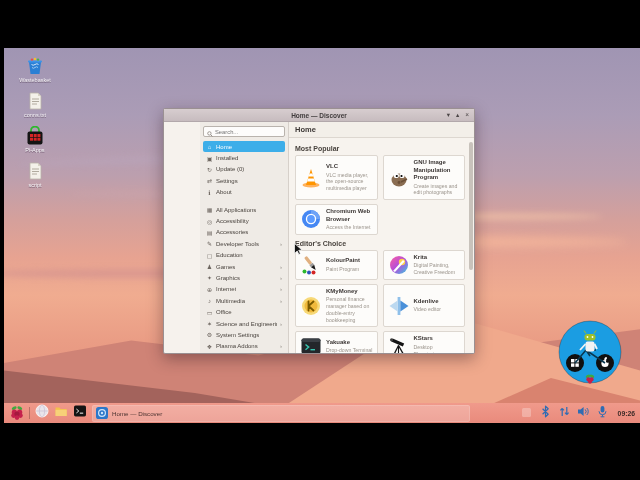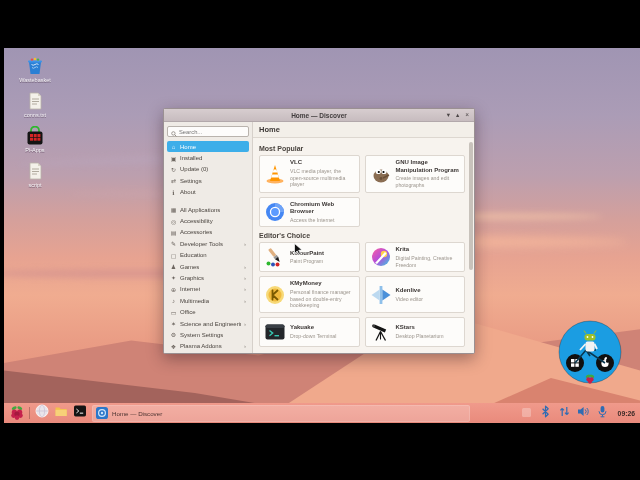--- a/index.html
+++ b/index.html
@@ -30,21 +30,21 @@
   .desk-icon .lbl { font-size:5.5px; color:#fbfafc; text-shadow:0 1px 1px rgba(70,45,70,.7); text-align:center; max-width:46px; overflow:hidden; white-space:nowrap;}
   
   .window { position:absolute; left:159px; top:60px; width:312px; height:246px; z-index:5;
     border:1px solid #9a9092; border-radius:2px; box-shadow:0 5px 16px rgba(40,20,30,.4);
     display:flex; flex-direction:column; overflow:hidden; background:#f6f2ed;}
   .titlebar { height:13px; flex:none; display:flex; align-items:center; justify-content:center; position:relative;
     background:linear-gradient(180deg,#d7cdcf,#c7bcbf); border-bottom:1px solid #b2a8ab;}
   .titlebar .ttl { font-size:6.5px; color:#413c3d; font-weight:700;}
   .winbtns { position:absolute; right:5px; top:0; height:100%; display:flex; align-items:center; gap:6px;}
   .winbtns span { font-size:6.5px; color:#4c4647; line-height:1; cursor:default;}
-  .winbody { flex:1; display:flex; min-height:0;}
+  .winbody { flex:1; display:flex; min-height:0;padding-left:36px;}
   .sidebar { width:89px; flex:none; background:#efebe6; border-right:1px solid #d6d0ca; padding:4px 3px; display:flex; flex-direction:column; overflow:hidden;}
   .searchbox { height:11px; background:#fdfcfb; border:1px solid #b9b3ad; border-radius:2px; display:flex; align-items:center; gap:2px; padding:0 3px; margin-bottom:4px;}
   .searchbox input { border:none; outline:none; background:transparent; width:100%; font-size:5.8px; color:#6c6660; font-family:inherit;}
   .side-item { height:11.4px; flex:none; display:flex; align-items:center; gap:3px; padding:0 3px; border-radius:2px; color:#4a443f; cursor:default;}
   .side-item .ic { width:7px; font-size:6px; text-align:center; color:#6d6660; flex:none;}
   .side-item .lb { font-size:6px; white-space:nowrap; overflow:hidden;}
   .side-item .chev { margin-left:auto; font-size:6px; color:#8b847d;}
   .side-item.sel { background:var(--accent,#3daee9); color:#fff;}
   .side-item.sel .ic { color:#fff;}
   .side-sep { height:1px; background:#d9d3cd; margin:3px 2px;}

